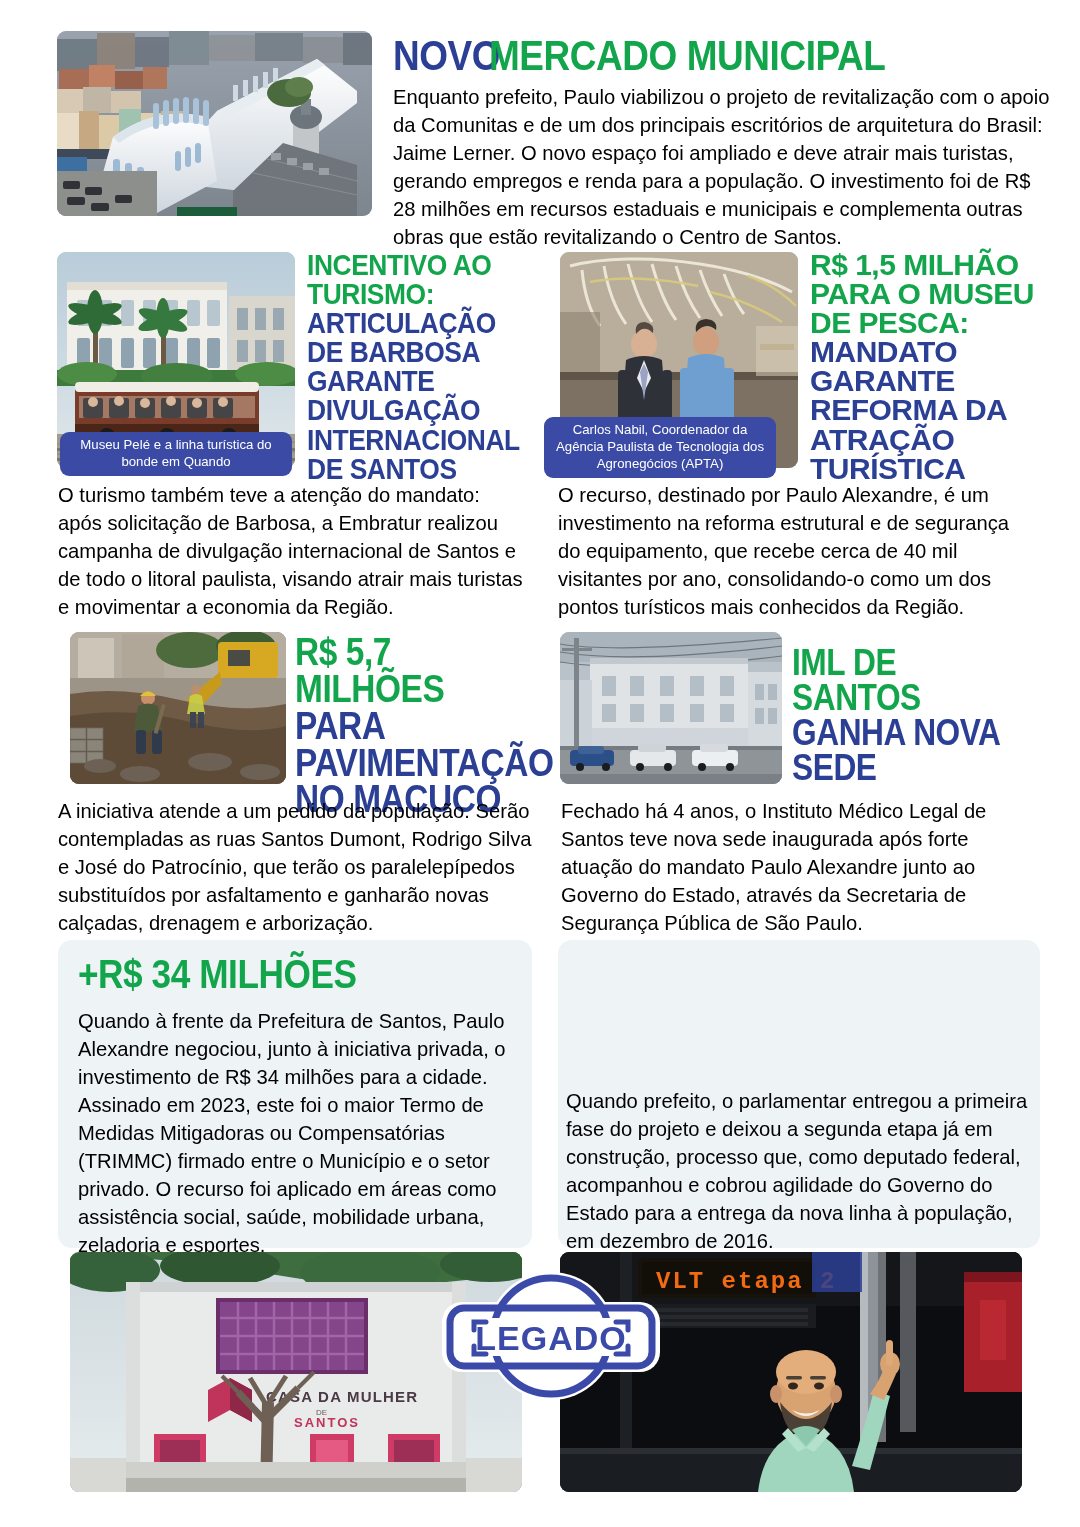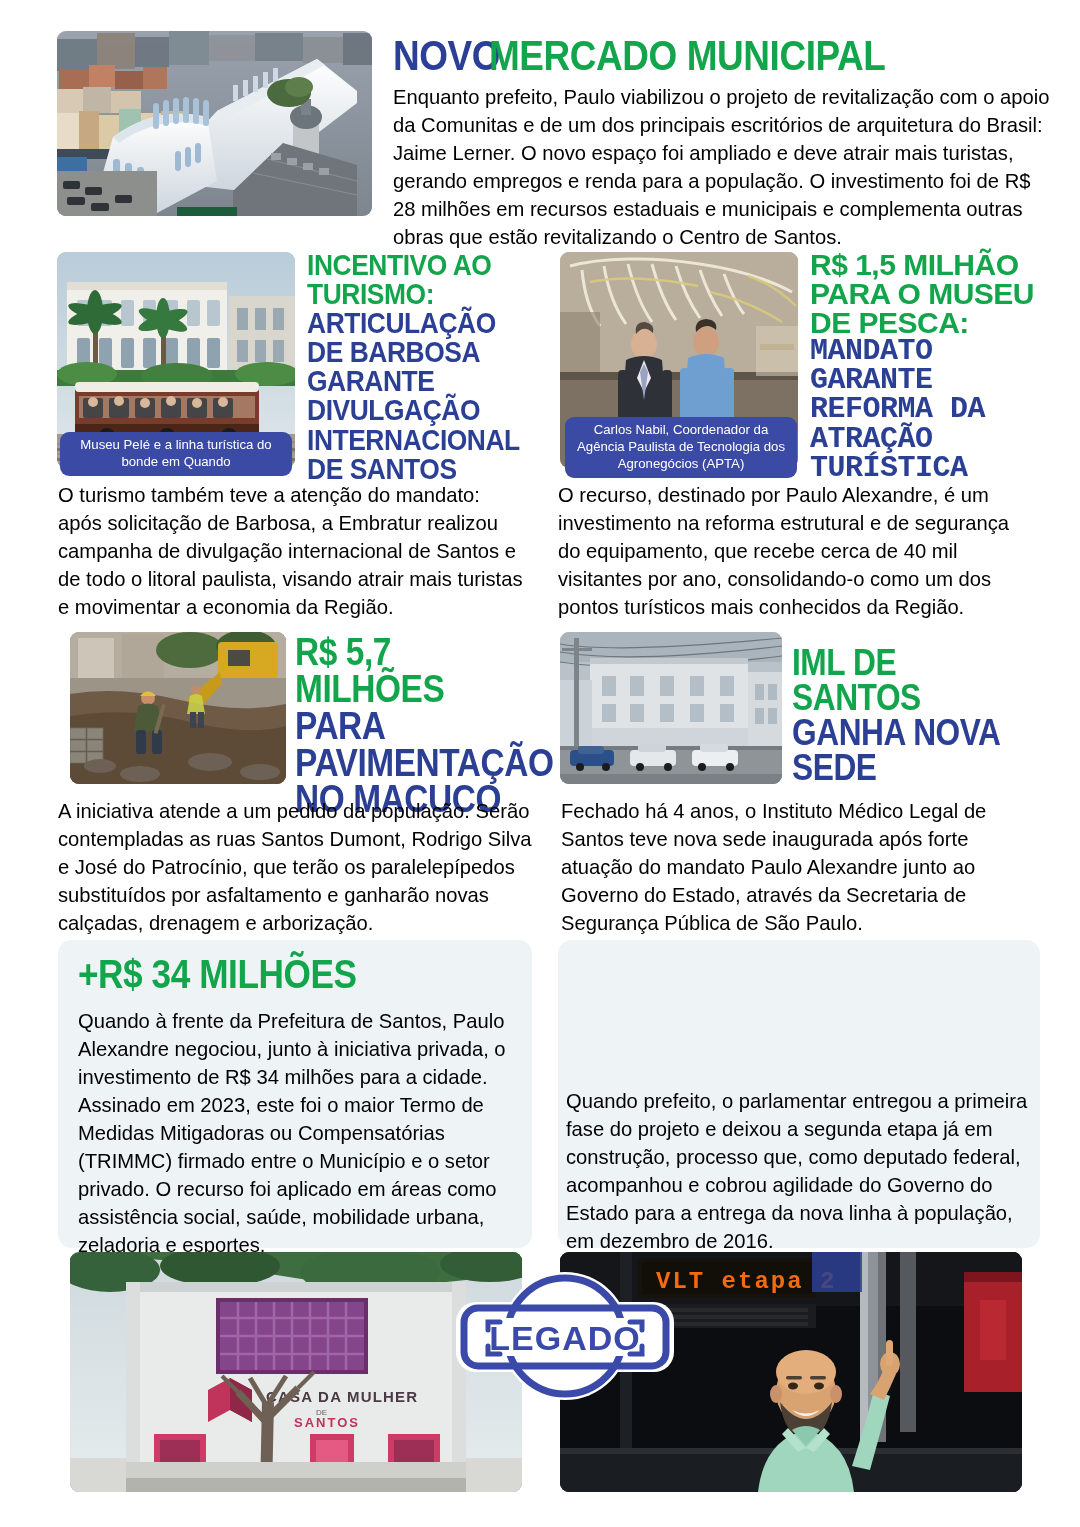--- a/index.html
+++ b/index.html
@@ -340,25 +340,25 @@
         <rect x="163" y="116" width="11" height="66" rx="4" fill="#6f9fd0"></rect>
         <rect x="128" y="170" width="36" height="22" fill="#2a2f38"></rect>
       </g>
       <rect x="60" y="182" width="48" height="22" fill="#24272d"></rect>
 
       <rect x="196" y="74" width="42" height="50" fill="#d8cdb8" opacity="0.55"></rect>
       <rect x="200" y="92" width="34" height="6" fill="#c1b293"></rect>
     </svg>
   </div>
 
-  <div class="cap" style="left:565px; top:417px; width:232px;">Carlos Nabil, Coordenador da Agência Paulista de Tecnologia dos Agronegócios (APTA)</div>
+  <div class="cap" style="left:544px; top:417px; width:232px;">Carlos Nabil, Coordenador da Agência Paulista de Tecnologia dos Agronegócios (APTA)</div>
 
   <div style="position:absolute; left:810px; top:250px; width:260px;">
     <span class="hl green" style="font-size:30px; display:inline;">R$ 1,5 MILHÃO PARA O MUSEU DE PESCA:</span>
-    <span class="hl blue" style="font-size:30px; display:inline;font-family:Liberation Mono, monospace;">MANDATO GARANTE REFORMA DA ATRAÇÃO TURÍSTICA</span>
+    <span class="hl blue" style="font-size:30px; display:inline;">MANDATO GARANTE REFORMA DA ATRAÇÃO TURÍSTICA</span>
   </div>
 
   <p class="body-txt" style="position:absolute; left:558px; top:482px; width:478px;">O recurso, destinado por Paulo Alexandre, é um investimento na reforma estrutural e de segurança do equipamento, que recebe cerca de 40 mil visitantes por ano, consolidando-o como um dos pontos turísticos mais conhecidos da Região.</p>
 
   <div class="photo" style="left:70px; top:632px; width:216px; height:152px;">
     <svg viewBox="0 0 216 152" preserveAspectRatio="none">
       <rect width="216" height="152" fill="#9d9488"></rect>
 
       <rect x="0" y="0" width="216" height="46" fill="#b5ad9f"></rect>
       <rect x="8" y="6" width="36" height="40" fill="#cdc6b8"></rect>
@@ -615,21 +615,21 @@
         <path d="M264 176 l-18 20 l8 4 l16 -18 z" fill="#b4e1cc"></path>
 
         <path d="M292 214 q14 -44 22 -76 l16 6 q-10 38 -20 74 z" fill="#9fd6bd"></path>
         <path d="M310 142 q10 -14 14 -26 l12 6 q-6 14 -12 26 z" fill="#d9a271"></path>
         <ellipse cx="330" cy="112" rx="10" ry="12" fill="#d9a271"></ellipse>
         <rect x="326" y="88" width="7" height="26" rx="3.5" fill="#dca977"></rect>
       </g>
     </svg>
   </div>
 
-  <div class="legado" style="left:454px; top:1268px; width:222px; height:136px;">
+  <div class="legado" style="left:440px; top:1268px; width:222px; height:136px;">
     <svg viewBox="0 0 222 136" preserveAspectRatio="xMidYMid meet">
       <g>
 
         <g fill="#ffffff">
           <circle cx="111" cy="68" r="64"></circle>
           <rect x="2" y="34" width="218" height="70" rx="20"></rect>
         </g>
 
         <circle cx="111" cy="68" r="58" fill="none" stroke="#3b4aa8" stroke-width="7"></circle>
 

